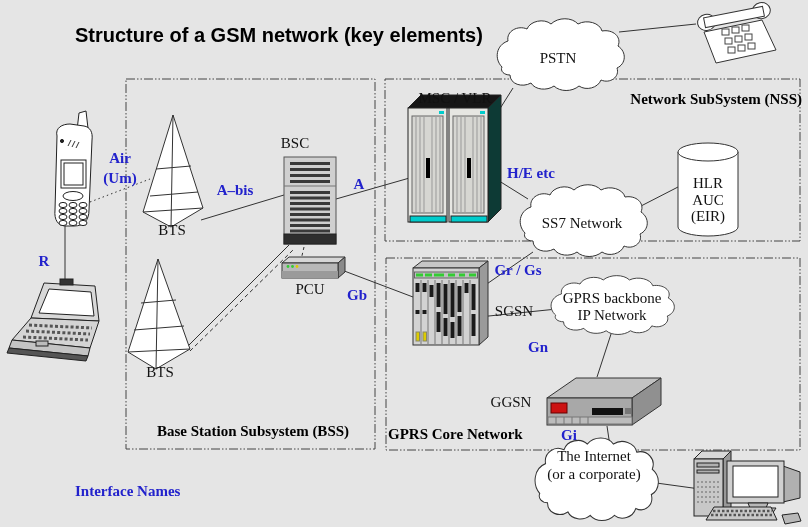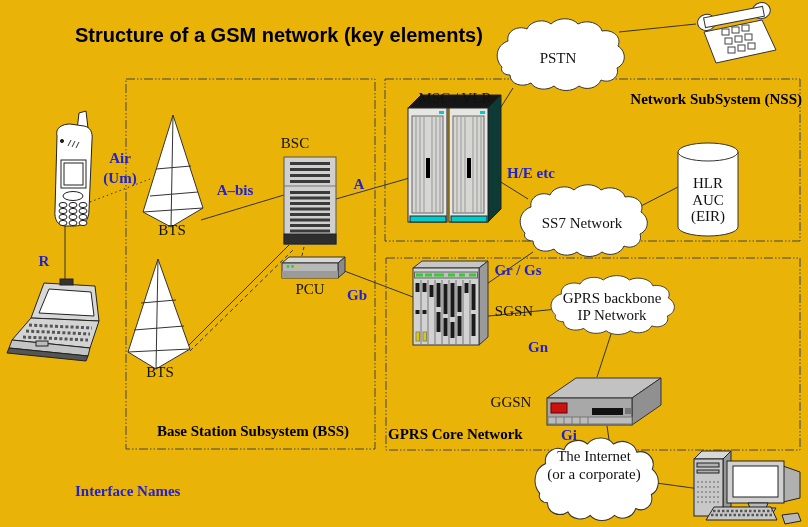--- a/index.html
+++ b/index.html
@@ -1,16 +1,16 @@
 <!DOCTYPE html>
 <html><head>
 <meta charset="utf-8">
 <style>
   html,body{margin:0;padding:0;background:#ffffff;}
-  .stage{position:relative;width:808px;height:527px;background:#eab308;overflow:hidden;}
+  .stage{position:relative;width:808px;height:527px;background:#e5e5e5;overflow:hidden;}
   svg{display:block;}
   text{font-family:"Liberation Serif", serif; fill:#111;}
   .t-title{font-family:"Liberation Sans", sans-serif;font-size:20px;font-weight:bold;fill:#000;}
   .t-node{font-size:15px;}
   .t-region{font-size:15px;font-weight:bold;fill:#000;}
   .t-iface{font-size:15px;font-weight:bold;fill:#2222cc;}
   .ln{stroke:#333;stroke-width:1;fill:none;}
   .outline{stroke:#333;stroke-width:1;fill:#ffffff;}
   .boxborder{fill:none;stroke:#444;stroke-width:1;stroke-dasharray:9 2 1.5 2 1.5 2;}
 </style>

